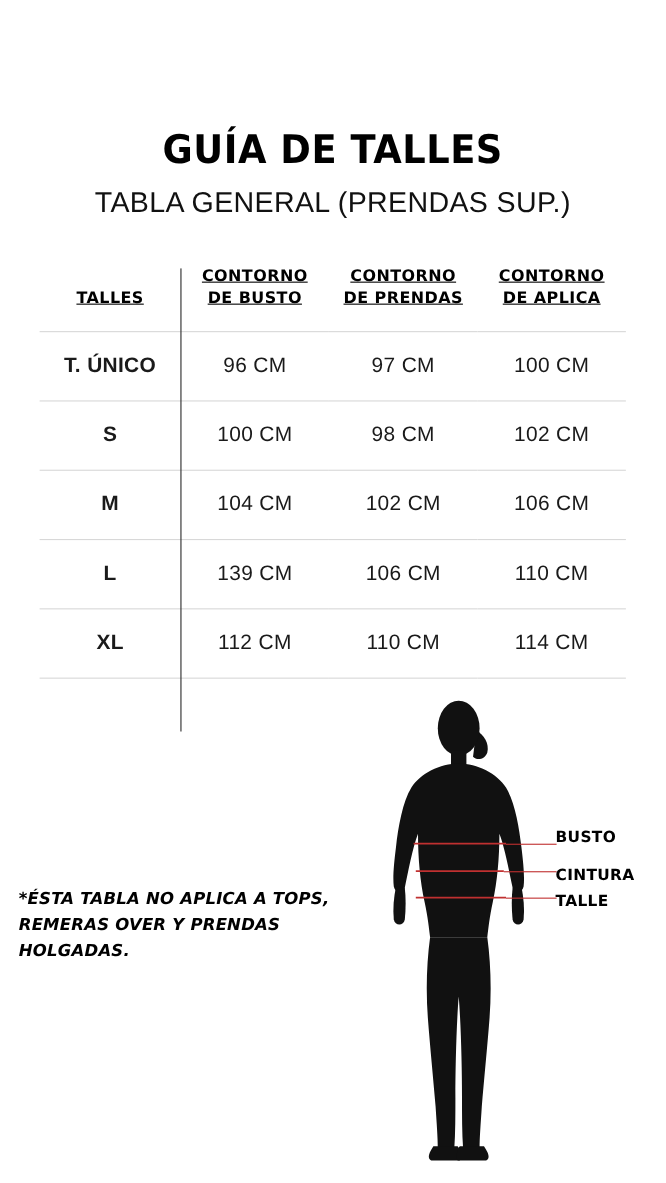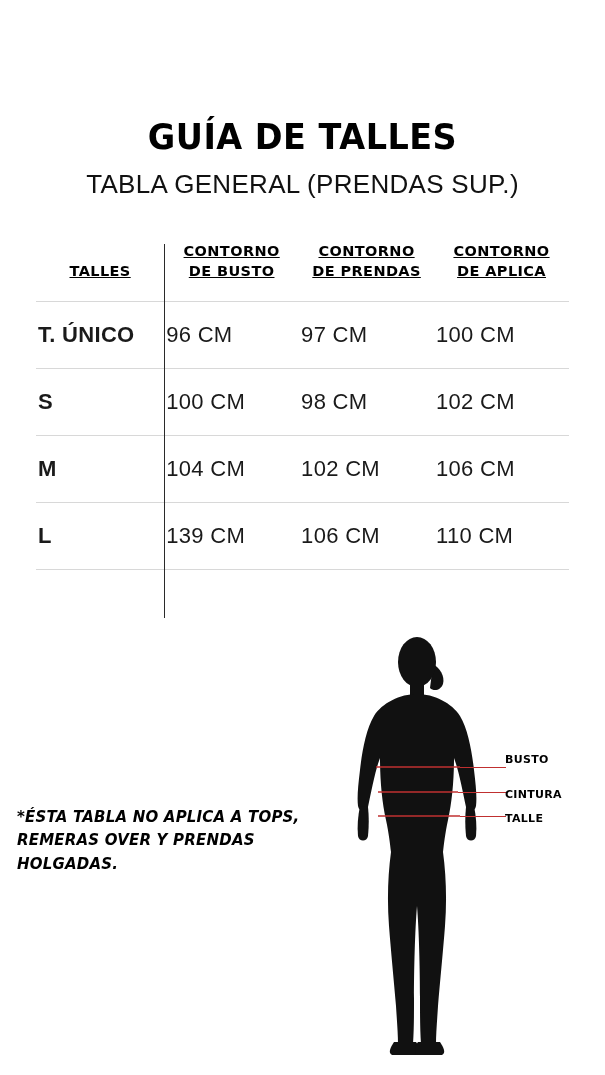--- a/index.html
+++ b/index.html
@@ -58,22 +58,23 @@
     padding: 6px 2px 20px 2px;
     text-align: center;
     vertical-align: bottom;
     line-height: 1.35;
     text-decoration: underline;
   }
   table.size-table th.col-talle { width: 24%; }
   table.size-table th.col-meas  { width: 25.3%; }
 
   table.size-table td {
-    font-size: 22px;
+    font-size: 19px;
     color: #1a1a1a;
+    text-align: center;
     padding: 20px 2px 20px 2px;
     border-top: 1px solid #d8d8d8;
     letter-spacing: 0.3px;
   }
   table.size-table tbody tr:last-child td {
     border-bottom: 1px solid #d8d8d8;
   }
   td.talle-cell {
     font-weight: bold;
     font-size: 19px;
@@ -116,21 +117,21 @@
   .figure svg { display: block; }
 
   .fig-labels {
     position: absolute;
     left: 505px;
     top: 745px;
     width: 96px;
   }
   .fig-label {
     font-family: "DejaVu Sans", sans-serif;
-    font-size: 11px;
+    font-size: 14px;
     font-weight: bold;
     color: #000000;
     letter-spacing: 0.3px;
     line-height: 1;
   }
   .fig-label.busto   { position: absolute; top: 9px;  left: 0; }
   .fig-label.cintura { position: absolute; top: 44px; left: 0; }
   .fig-label.cadera  { position: absolute; top: 68px; left: 0; }
 
   .leader {
@@ -186,20 +187,26 @@
         <td class="talle-cell">M</td>
         <td>104 CM</td>
         <td>102 CM</td>
         <td>106 CM</td>
       </tr>
       <tr>
         <td class="talle-cell">L</td>
         <td>139 CM</td>
         <td>106 CM</td>
         <td>110 CM</td>
+      </tr>
+      <tr>
+        <td class="talle-cell">XL</td>
+        <td>112 CM</td>
+        <td>110 CM</td>
+        <td>114 CM</td>
       </tr>
     </tbody>
   </table>
 </div>
 
 <div class="note">*ÉSTA TABLA NO APLICA A TOPS, REMERAS OVER Y PRENDAS HOLGADAS.</div>
 
 <div class="figure">
   <svg width="175" height="430" viewBox="0 0 175 430" xmlns="http://www.w3.org/2000/svg">
     <g fill="#111111">

